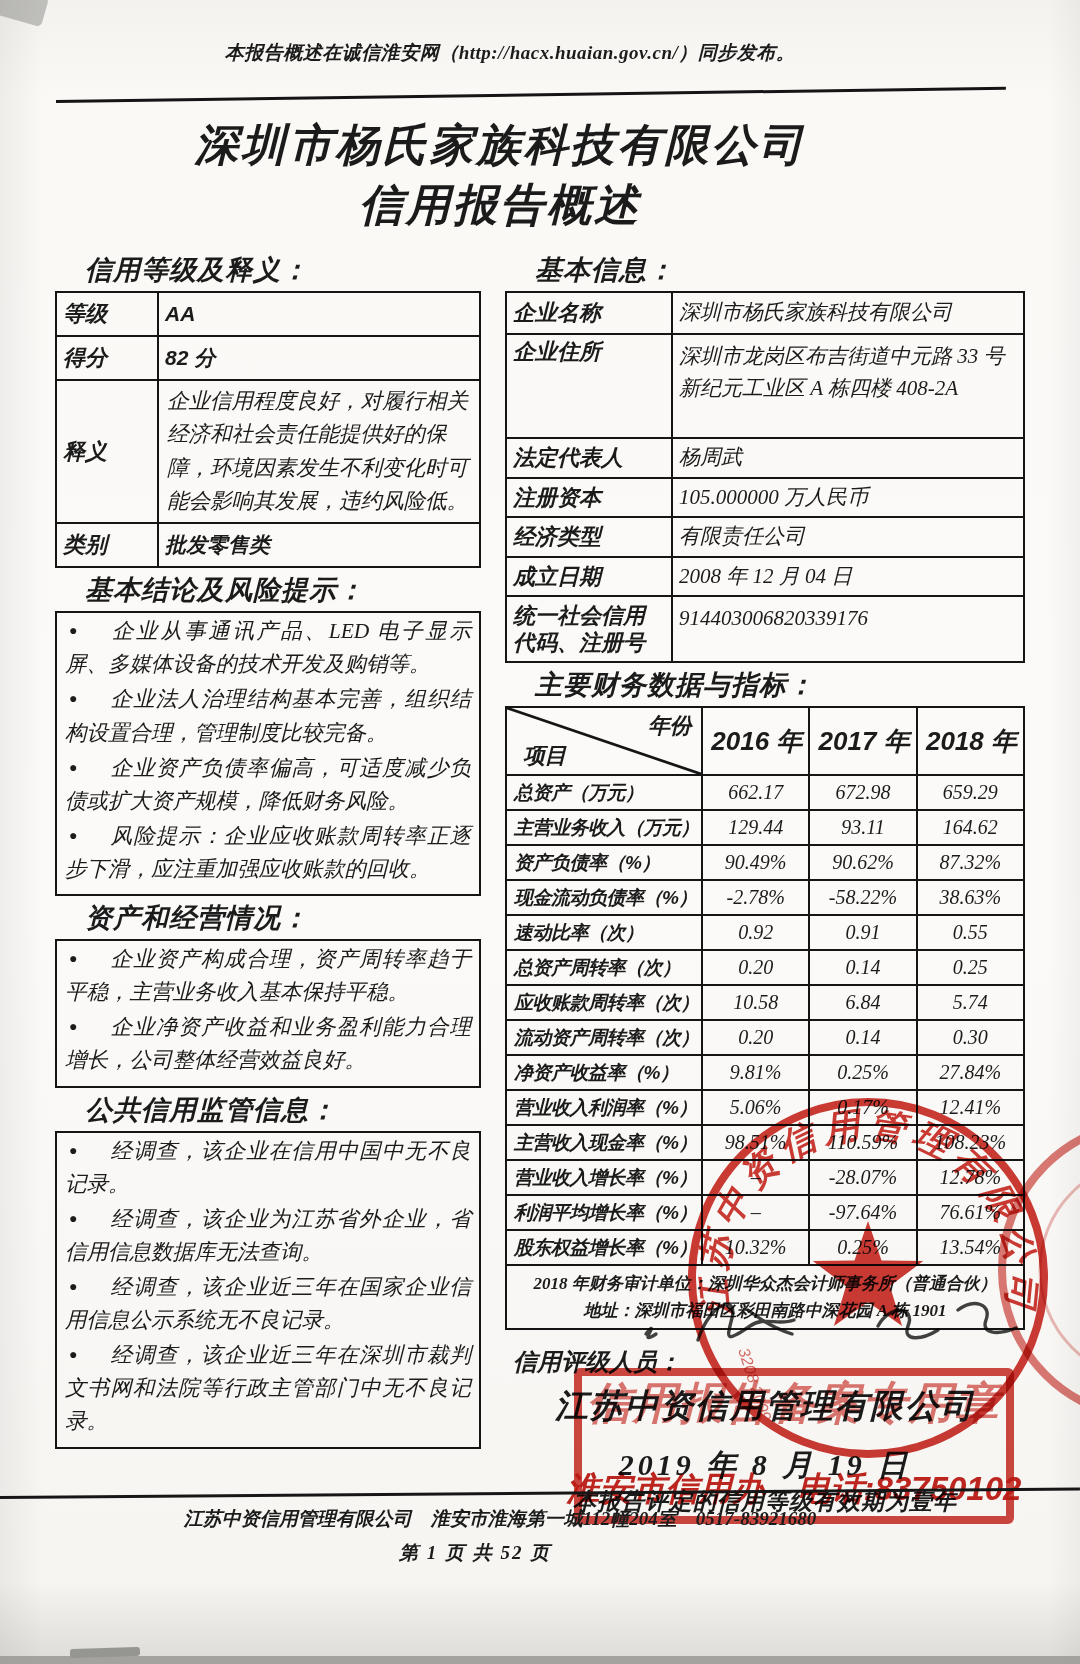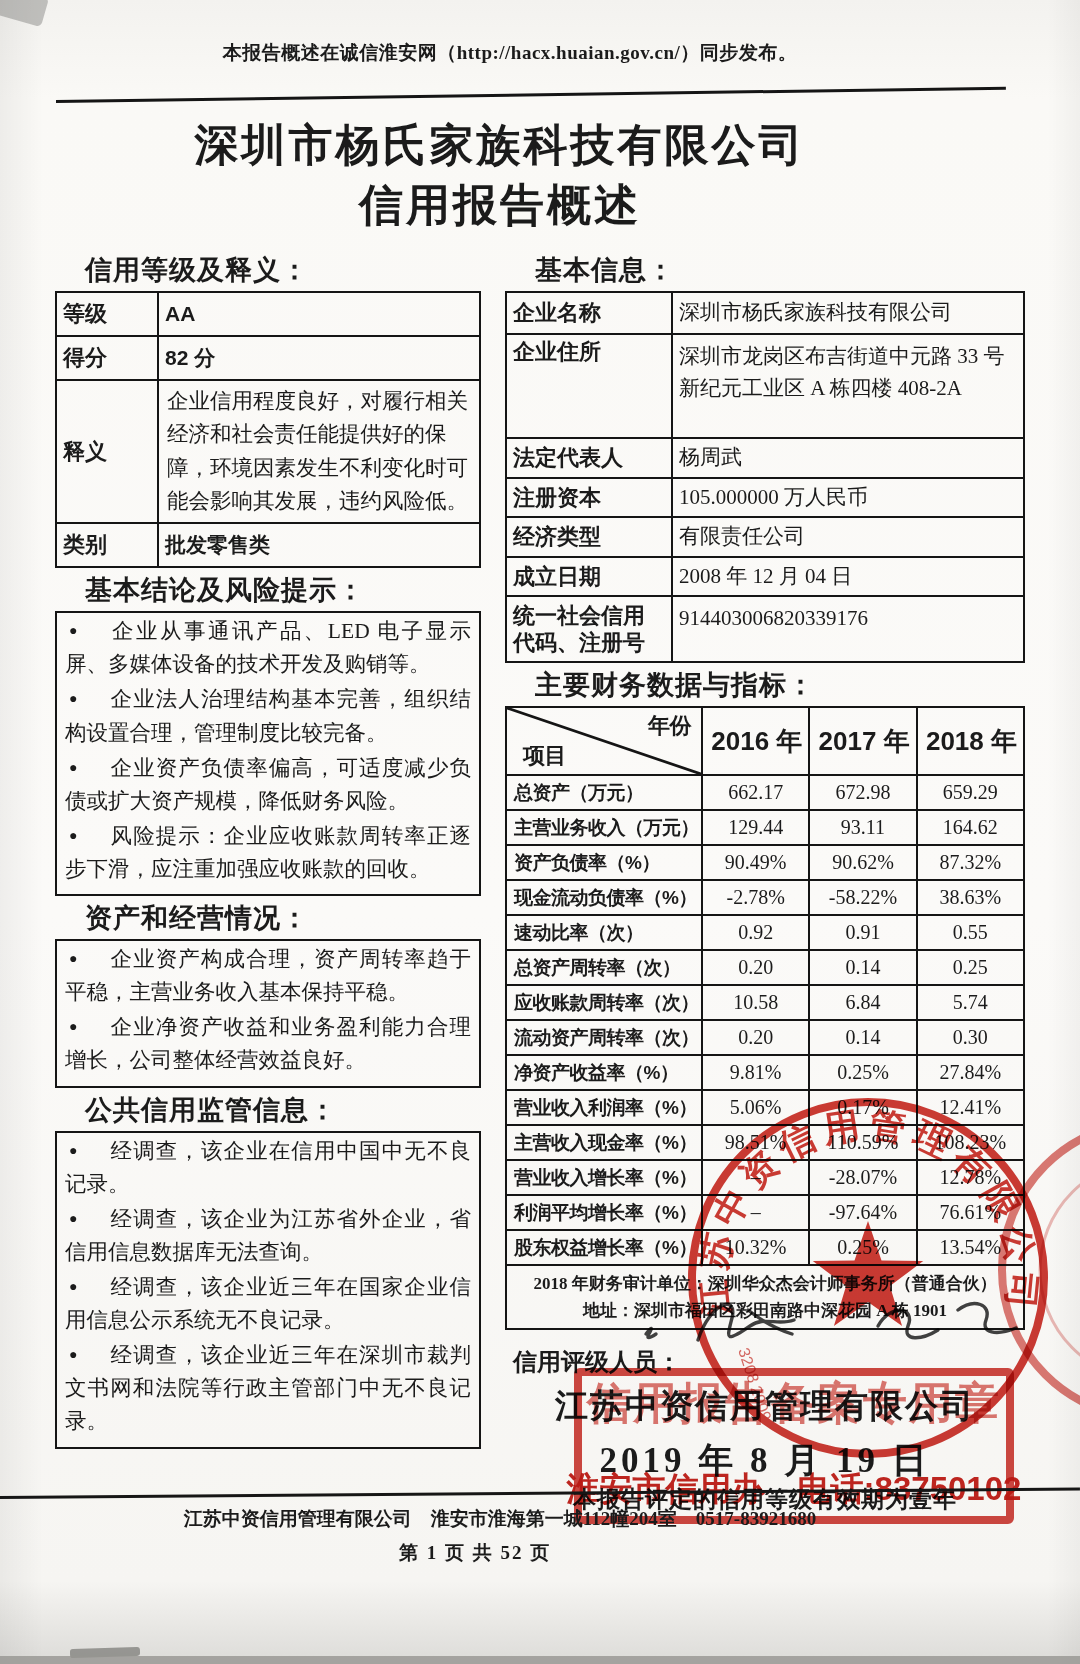--- a/index.html
+++ b/index.html
@@ -1,18 +1,18 @@
 <!DOCTYPE html>
 <html><head>
 <meta charset="utf-8">
 <style>
   html,body{margin:0;padding:0;background:#d9d8d5;}
   .page{position:relative;width:1080px;height:1664px;overflow:hidden;
     background:linear-gradient(180deg,#f3f2ef 0%,#faf9f6 6%,#fbfaf8 55%,#f6f5f2 95%,#dcdbd8 100%);
-    font-family:"Liberation Serif","DejaVu Serif",serif;color:#1b1b1b;}
+    font-family:"Liberation Serif","DejaVu Serif",serif;color:#1b1b1b;font-style:italic;}
   .page::before{content:"";position:absolute;inset:0;pointer-events:none;
     background:linear-gradient(90deg,rgba(0,0,0,.05),rgba(0,0,0,0) 4%,rgba(0,0,0,0) 97%,rgba(0,0,0,.04));}
   
   .notice{position:absolute;top:40px;left:0;width:1020px;text-align:center;
     font-size:19px;font-weight:bold;letter-spacing:.5px;}
   .rule-top{position:absolute;top:100px;left:56px;width:950px;height:3px;background:#151515;
     transform:rotate(-.8deg);transform-origin:left center;}
   .title{position:absolute;left:0;width:1000px;text-align:center;font-weight:bold;
     font-size:44px;letter-spacing:3px;font-family:"Liberation Serif","DejaVu Serif",serif;}
   .t1{top:116px;} .t2{top:176px;text-align:center;}
@@ -44,21 +44,21 @@
   .fin tr.datarow{height:35px;}
   .corner{position:relative;height:60px;padding:0;}
   .corner svg{position:absolute;inset:0;width:100%;height:100%;}
   .corner .cy{position:absolute;right:10px;top:3px;font-family:"Liberation Sans","DejaVu Sans",sans-serif;font-weight:bold;font-size:22px;}
   .corner .cx{position:absolute;left:16px;bottom:3px;font-family:"Liberation Sans","DejaVu Sans",sans-serif;font-weight:bold;font-size:22px;}
   .fin .note{font-size:17px;font-weight:bold;text-align:center;line-height:1.6;padding:4px 2px;}
   
   .signoff{margin-top:16px;position:relative;}
   .rater{font-size:24px;font-weight:bold;font-family:"Liberation Sans","DejaVu Sans",sans-serif;padding-left:8px;}
   .co{text-align:center;font-size:33px;font-weight:bold;letter-spacing:2px;margin-top:6px;}
-  .dt{text-align:center;font-size:35px;font-weight:bold;letter-spacing:4px;margin-top:8px;}
+  .dt{text-align:center;font-size:30px;font-weight:bold;letter-spacing:4px;margin-top:16px;}
   .valid{text-align:center;font-size:23px;font-weight:bold;letter-spacing:1px;}
   
   .round-stamp{position:absolute;left:672px;top:1082px;width:392px;height:392px;
     mix-blend-mode:multiply;opacity:.88;}
   .round-stamp2{position:absolute;left:990px;top:1110px;width:320px;height:320px;
     mix-blend-mode:multiply;opacity:.6;}
   .rect-stamp{position:absolute;left:574px;top:1368px;width:424px;height:140px;
     border:8px solid rgba(198,32,24,.82);border-radius:6px;mix-blend-mode:multiply;
     display:flex;flex-direction:column;justify-content:space-between;align-items:center;}
   .rs1{font-family:"Liberation Sans","DejaVu Sans",sans-serif;font-weight:bold;font-size:44px;

